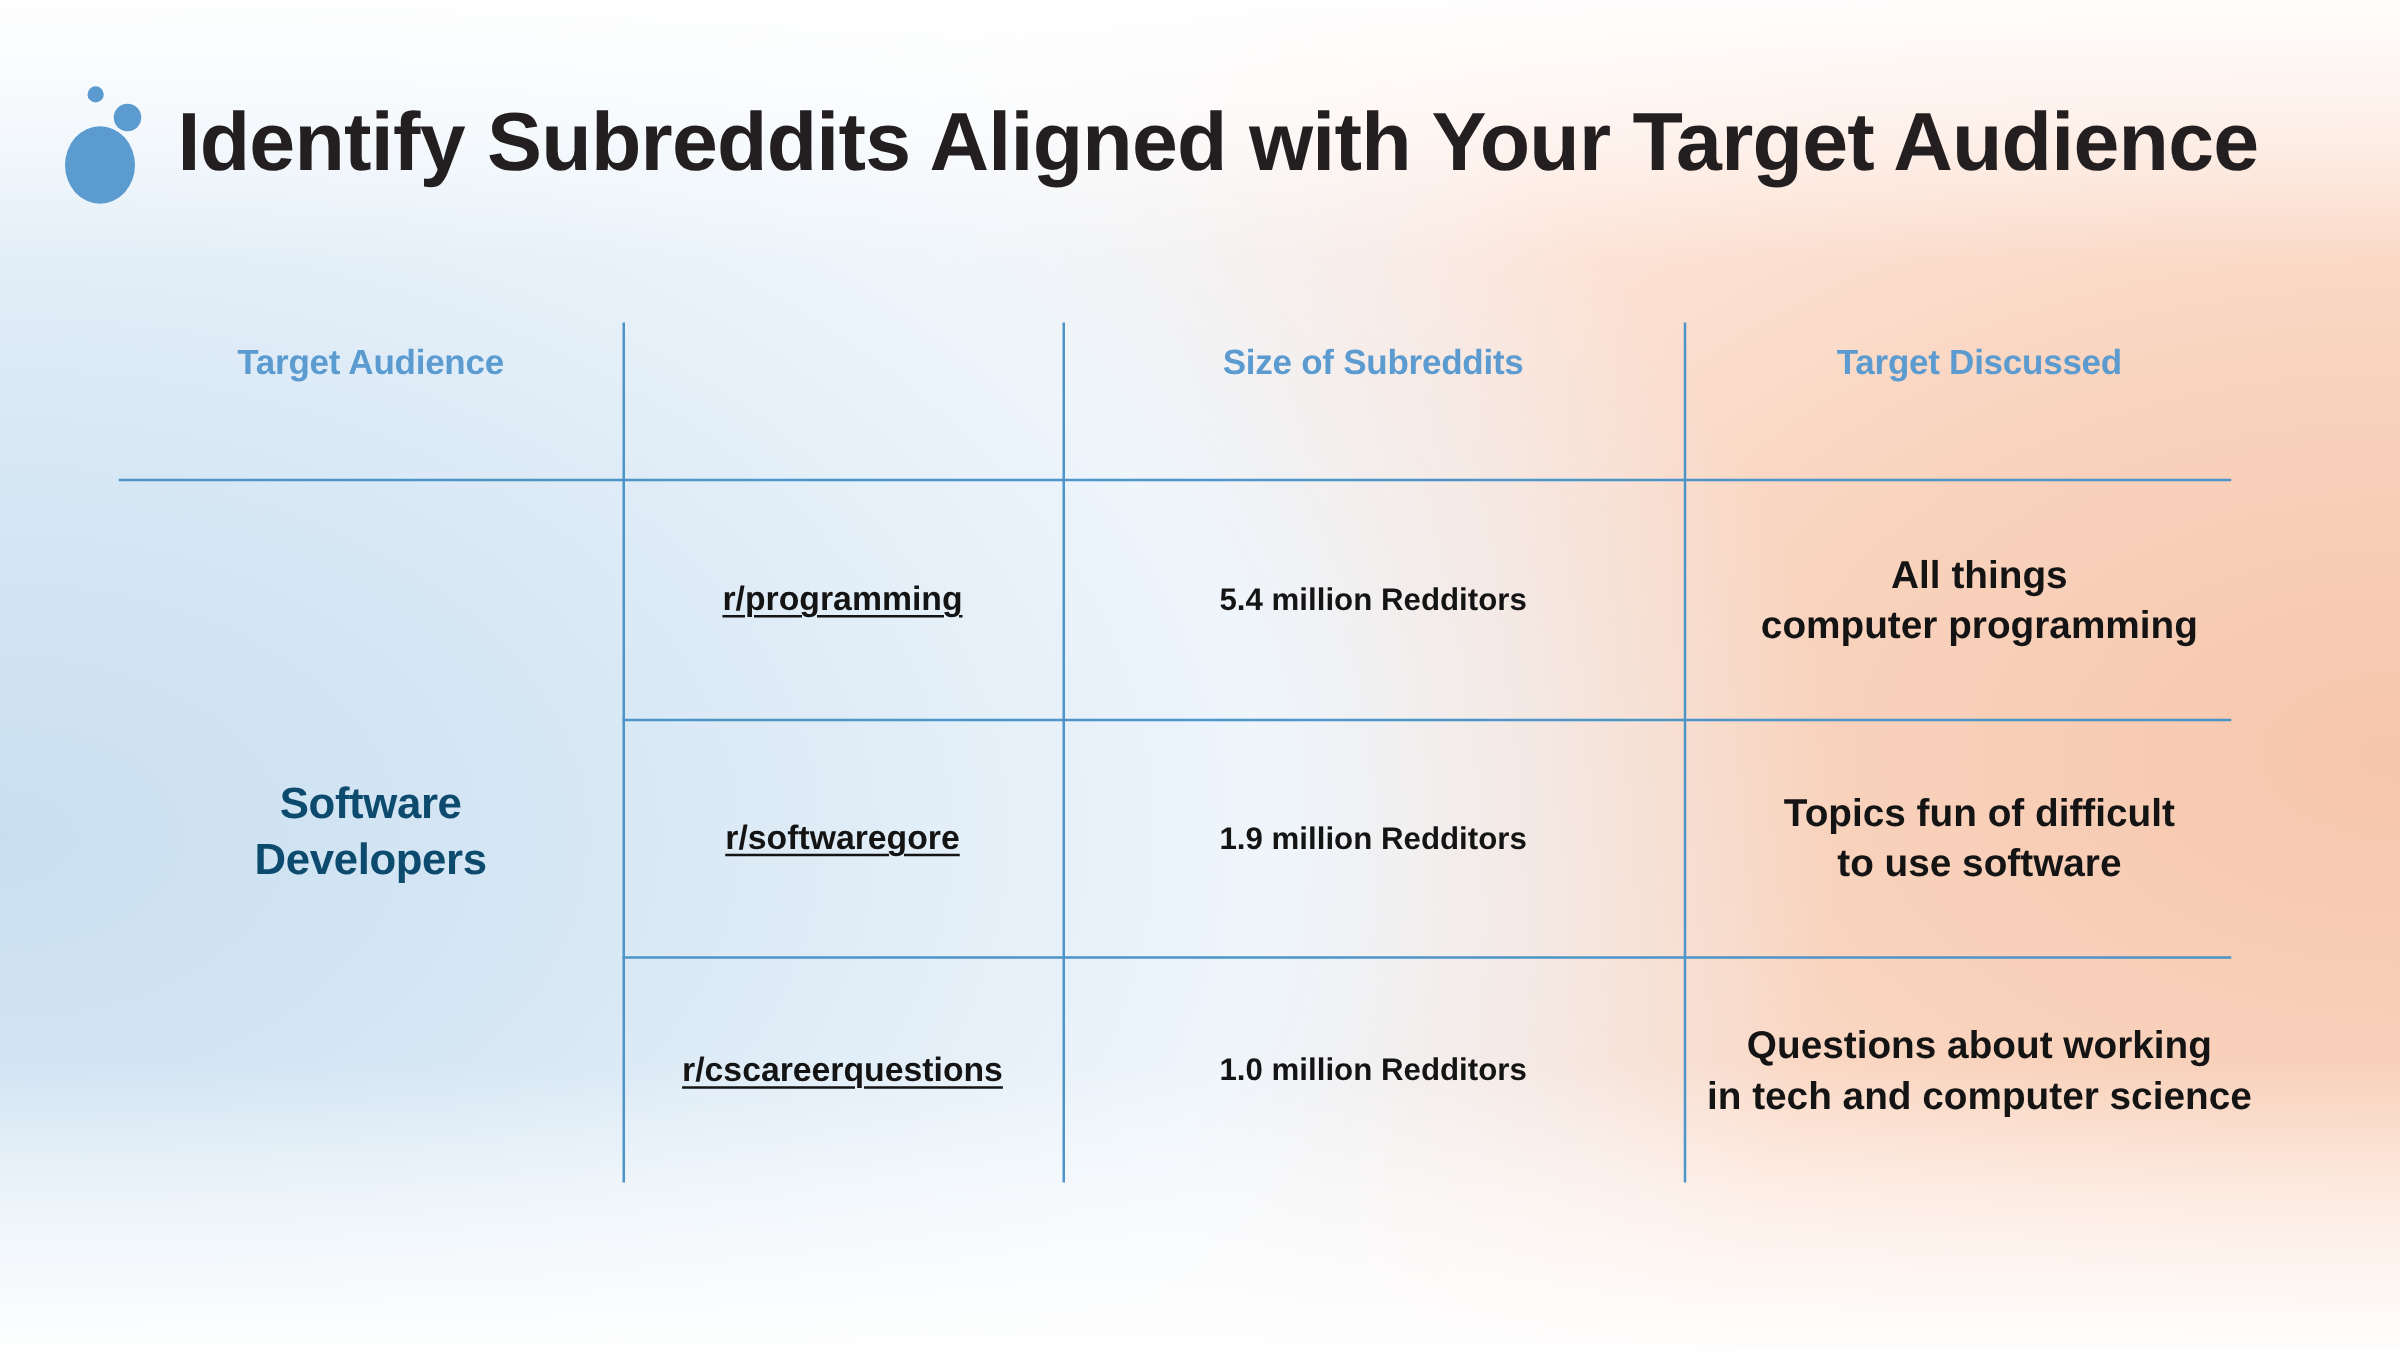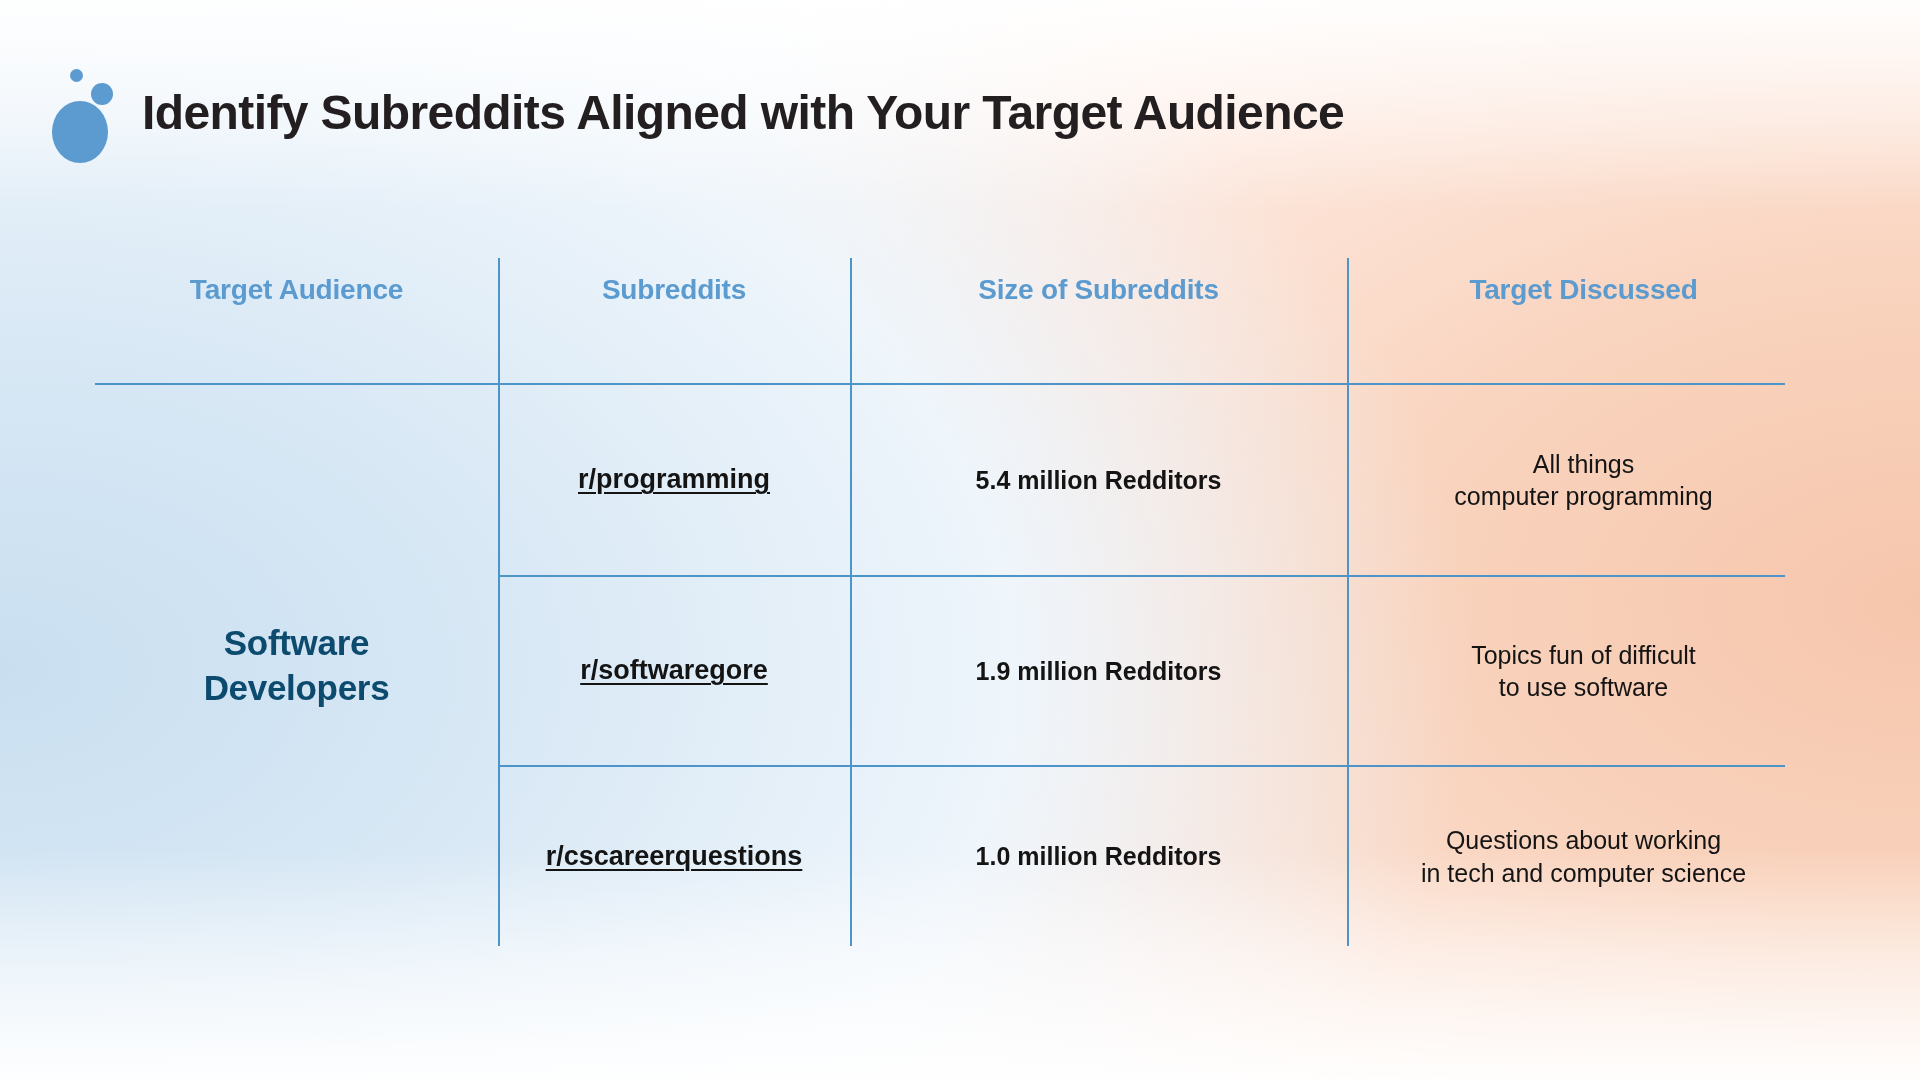--- a/index.html
+++ b/index.html
@@ -58,21 +58,21 @@
   .brand-mark .dot {
     position: absolute;
     border-radius: 50%;
     background: #5b9bd0;
   }
   .brand-mark .dot.big   { width: 56px; height: 62px; left: 4px;  top: 38px; border-radius: 50%; }
   .brand-mark .dot.mid   { width: 22px; height: 22px; left: 43px; top: 20px; }
   .brand-mark .dot.small { width: 13px; height: 13px; left: 22px; top: 6px;  }
 
   .page-title {
-    font-size: 48px;
+    font-size: 66px;
     font-weight: 800;
     letter-spacing: -0.6px;
     color: #231f20;
     white-space: nowrap;
     margin-left: 22px;
     line-height: 1;
   }
 
   
   .table {
@@ -134,21 +134,21 @@
     display: flex;
     align-items: center;
     justify-content: center;
     text-align: center;
     color: #141414;
     font-weight: 700;
     line-height: 1.3;
   }
   .cell.sub   { font-size: 27px; font-weight: 700; }
   .cell.size  { font-size: 25px; font-weight: 700; }
-  .cell.topic { font-size: 25px; font-weight: 400; }
+  .cell.topic { font-size: 31px; font-weight: 700; }
 
   .sub-link {
     text-decoration: underline;
     text-underline-offset: 4px;
     text-decoration-thickness: 2px;
     color: #141414;
     cursor: pointer;
   }
 
   
@@ -220,21 +220,20 @@
   <div class="table">
 
     <div class="rule h header-rule"></div>
     <div class="rule h row-rule-1"></div>
     <div class="rule h row-rule-2"></div>
     <div class="rule v vline-1"></div>
     <div class="rule v vline-2"></div>
     <div class="rule v vline-3"></div>
 
     <div class="col-header c1">Target Audience</div>
-    <div class="col-header c2">Subreddits</div>
     <div class="col-header c3">Size of Subreddits</div>
     <div class="col-header c4">Target Discussed</div>
 
     <div class="audience-cell">
       <div>
         <div>Software</div>
         <div>Developers</div>
       </div>
     </div>
 

